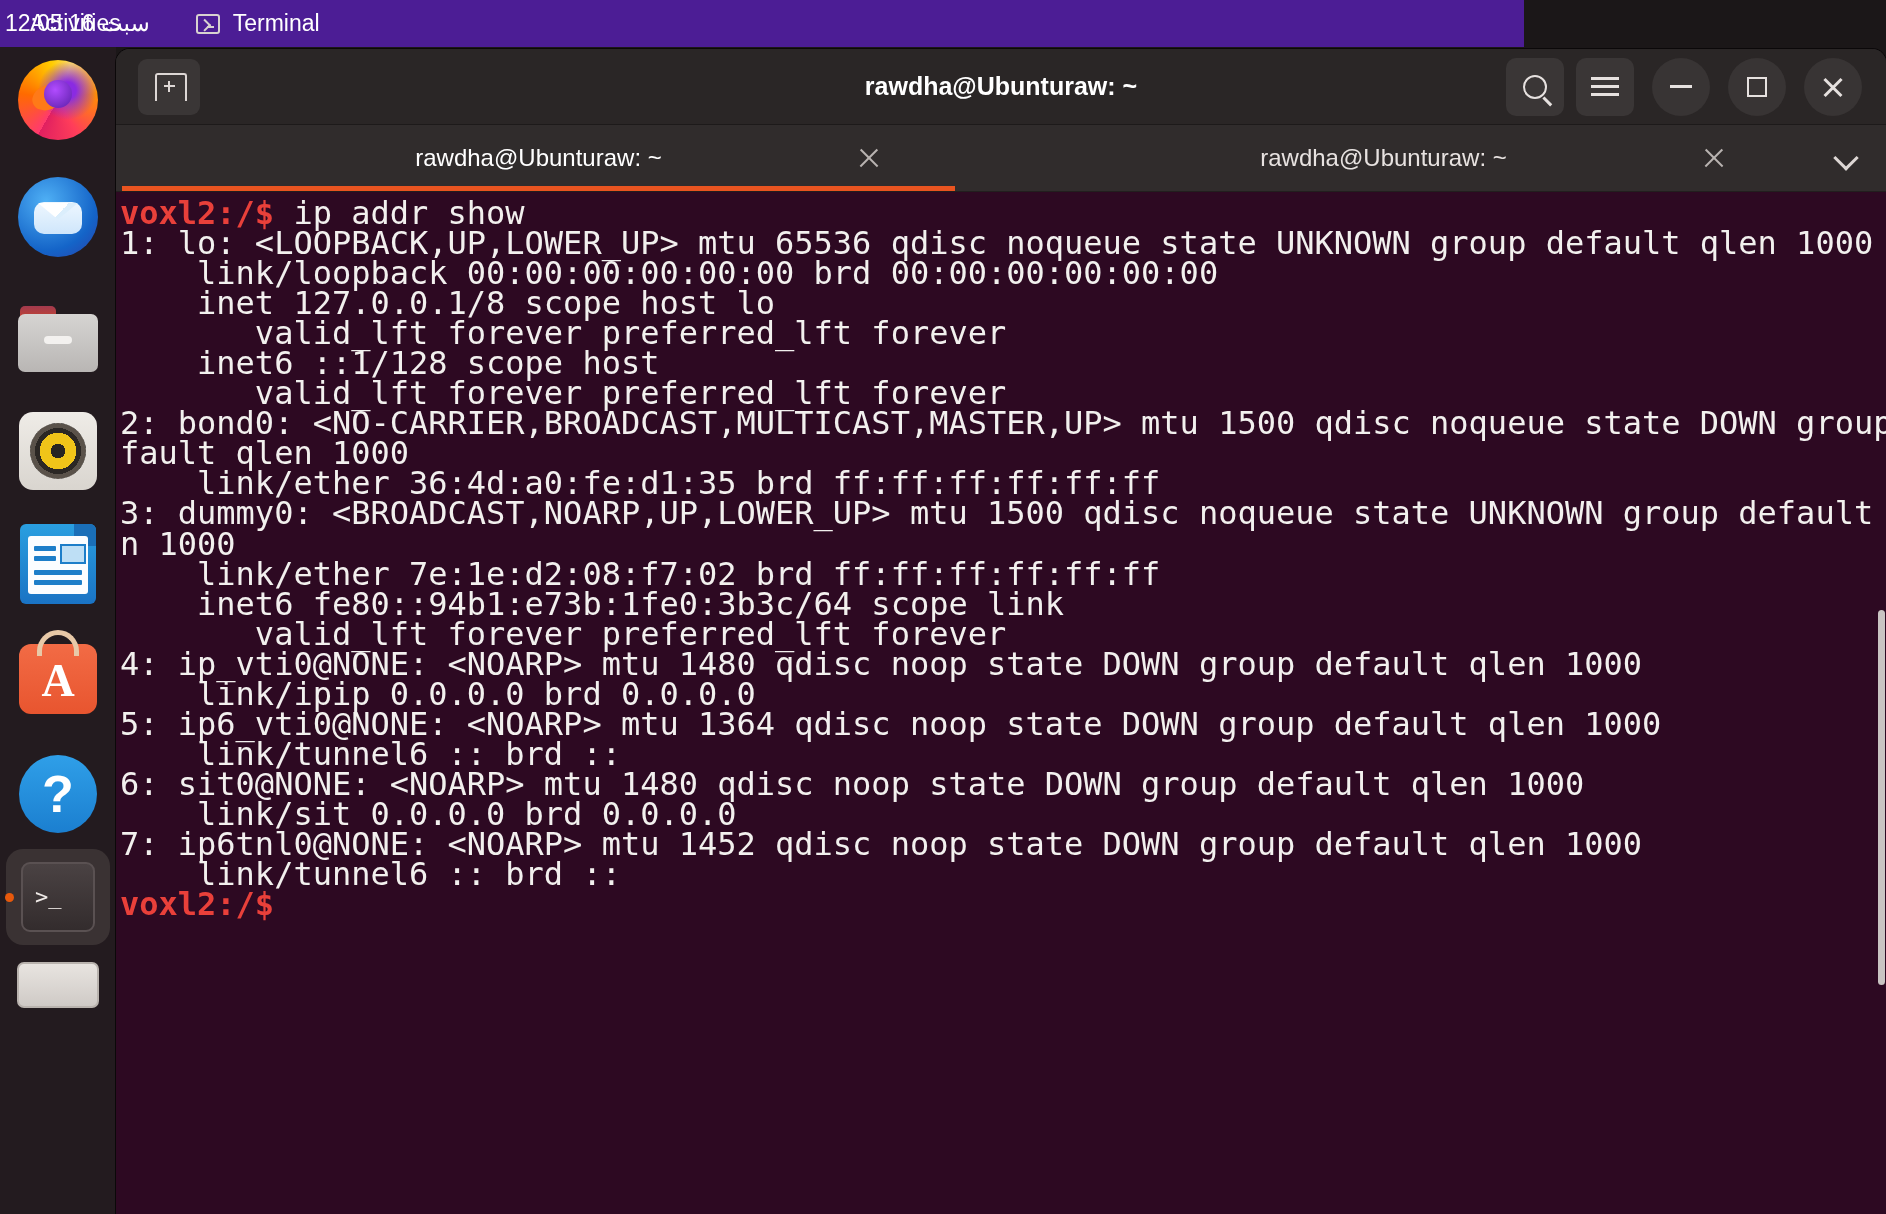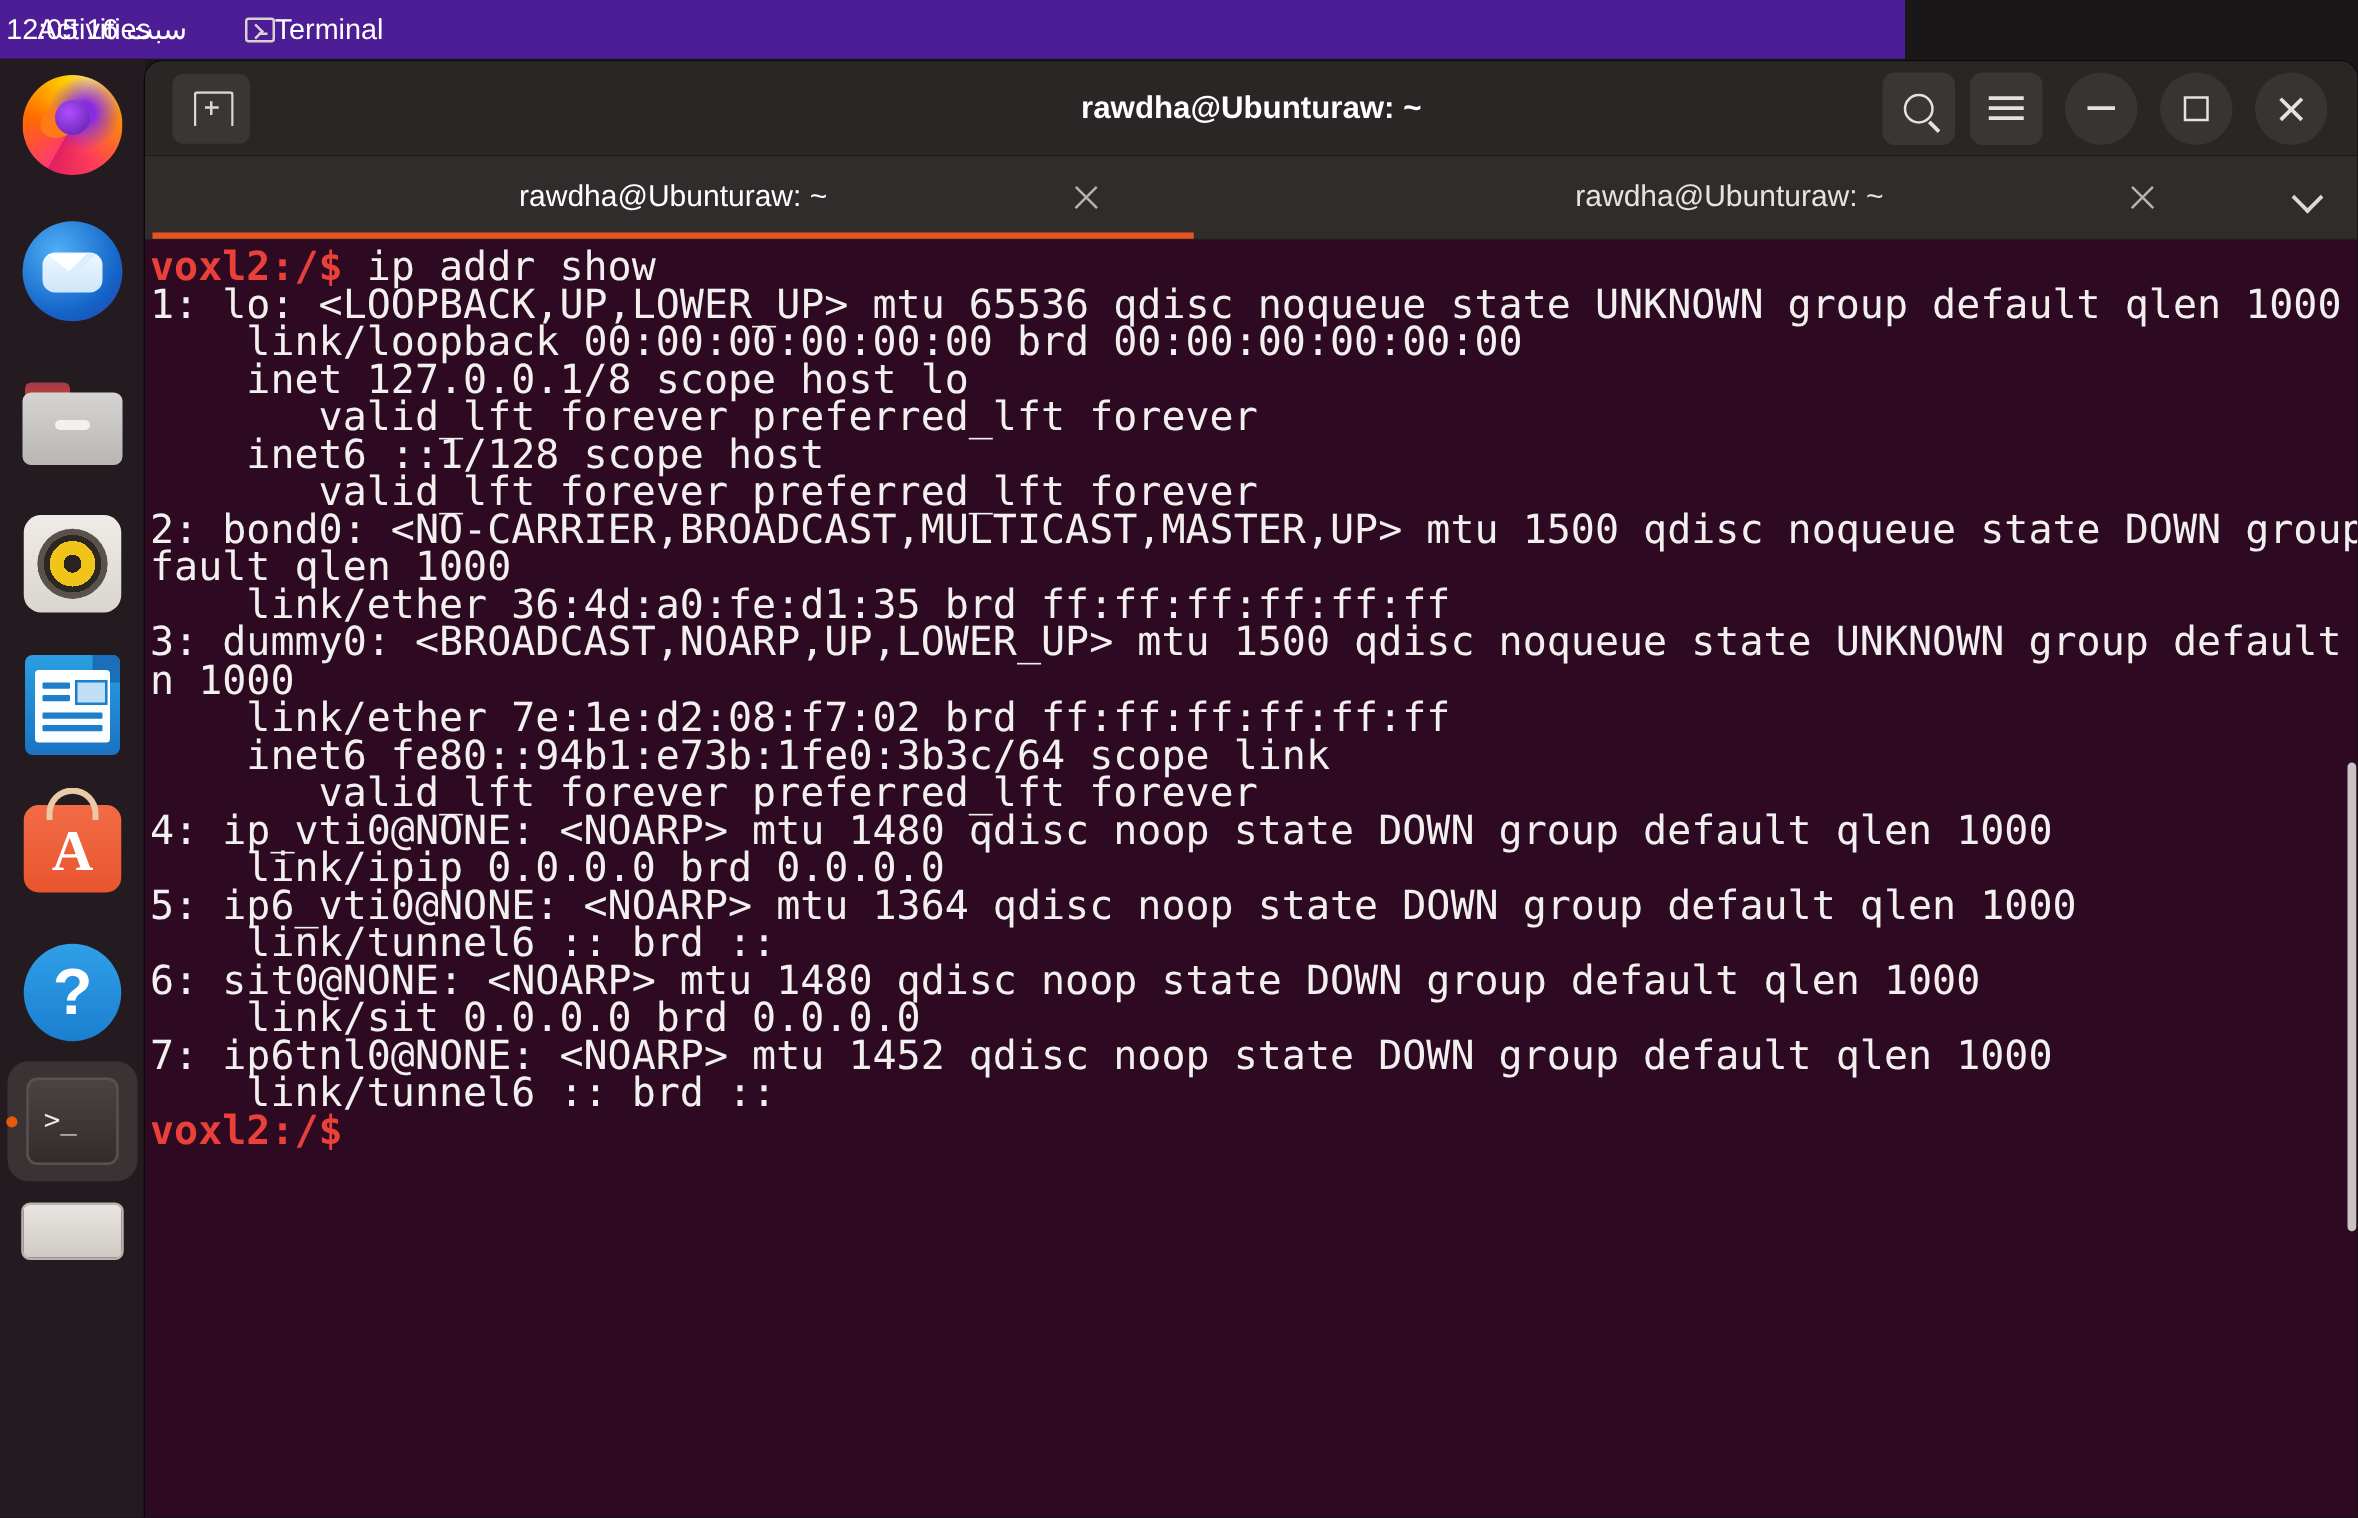--- a/index.html
+++ b/index.html
@@ -13,21 +13,21 @@
 
   
   #topbar {
     position:absolute; left:0; top:0; width:1524px; height:47px;
     background:#4c1d95;
     display:flex; align-items:center;
     color:#ffffff;
     font-size:23px;
   }
   #activities { margin-left:30px; font-size:23px; color:#ffffff; cursor:pointer; }
-  #term-indicator { display:flex; align-items:center; margin-left:75px; cursor:pointer; }
+  #term-indicator { display:flex; align-items:center; gap:13px; margin-left:75px; cursor:pointer; }
   .term-ico {
     width:24px; height:20px; border:2px solid #d8d2d0; border-radius:3px;
     position:relative; display:inline-block;
   }
   .term-ico:before{
     content:""; position:absolute; left:3px; top:4px;
     width:7px; height:7px;
     border-right:2px solid #d8d2d0; border-bottom:2px solid #d8d2d0;
     transform:rotate(-45deg) translate(-1px,0);
   }

